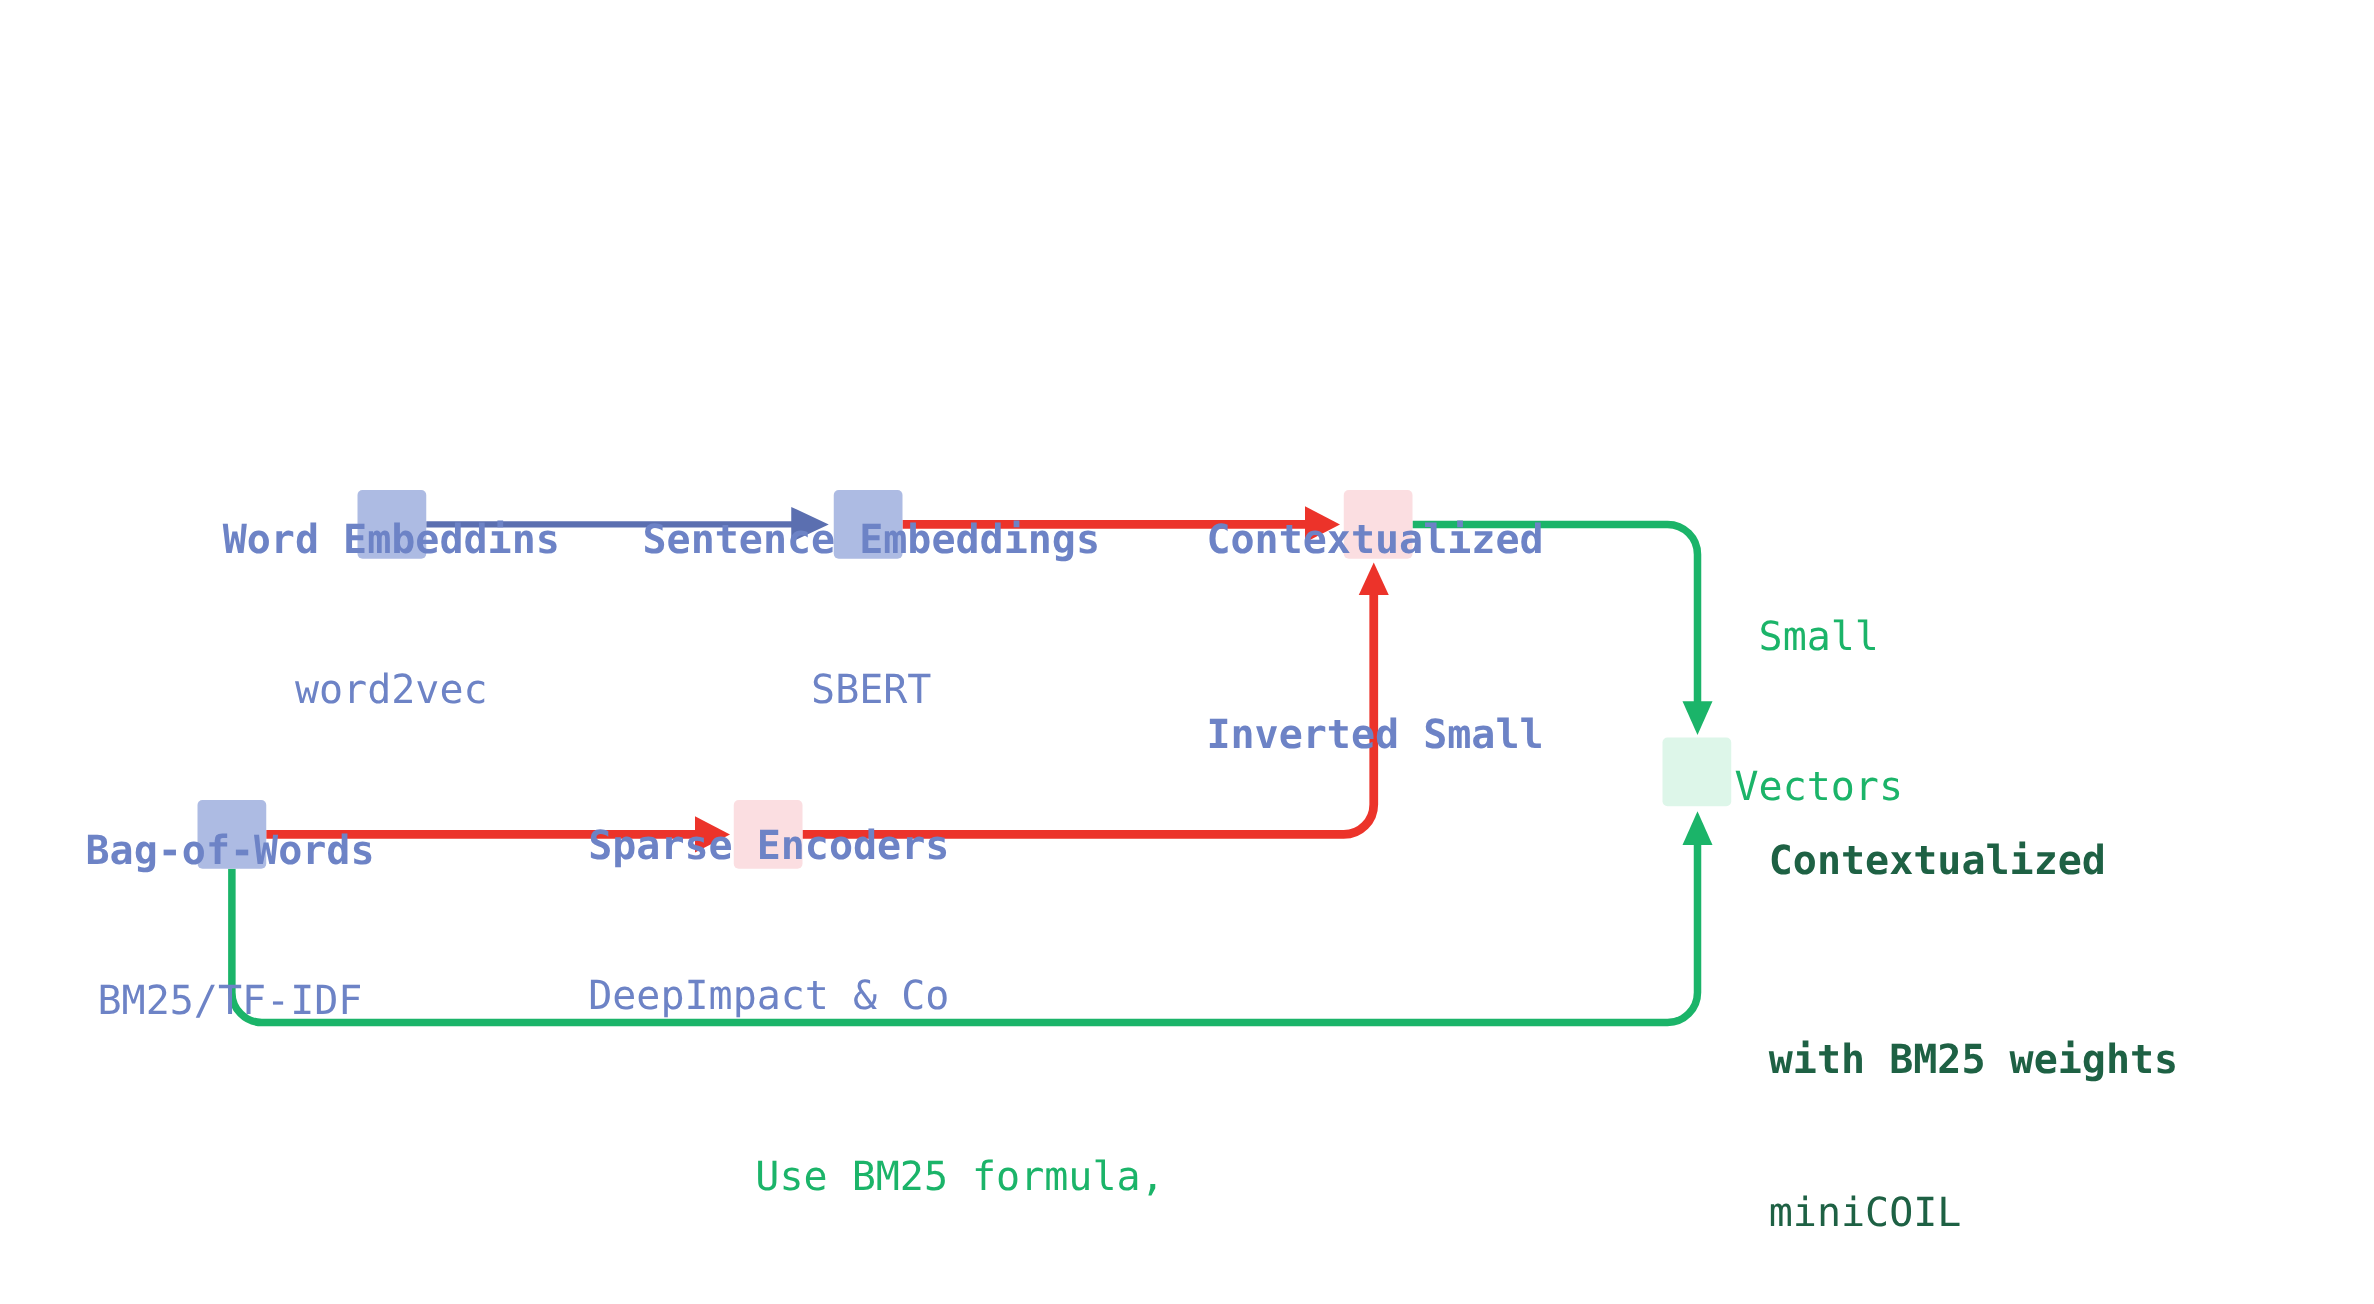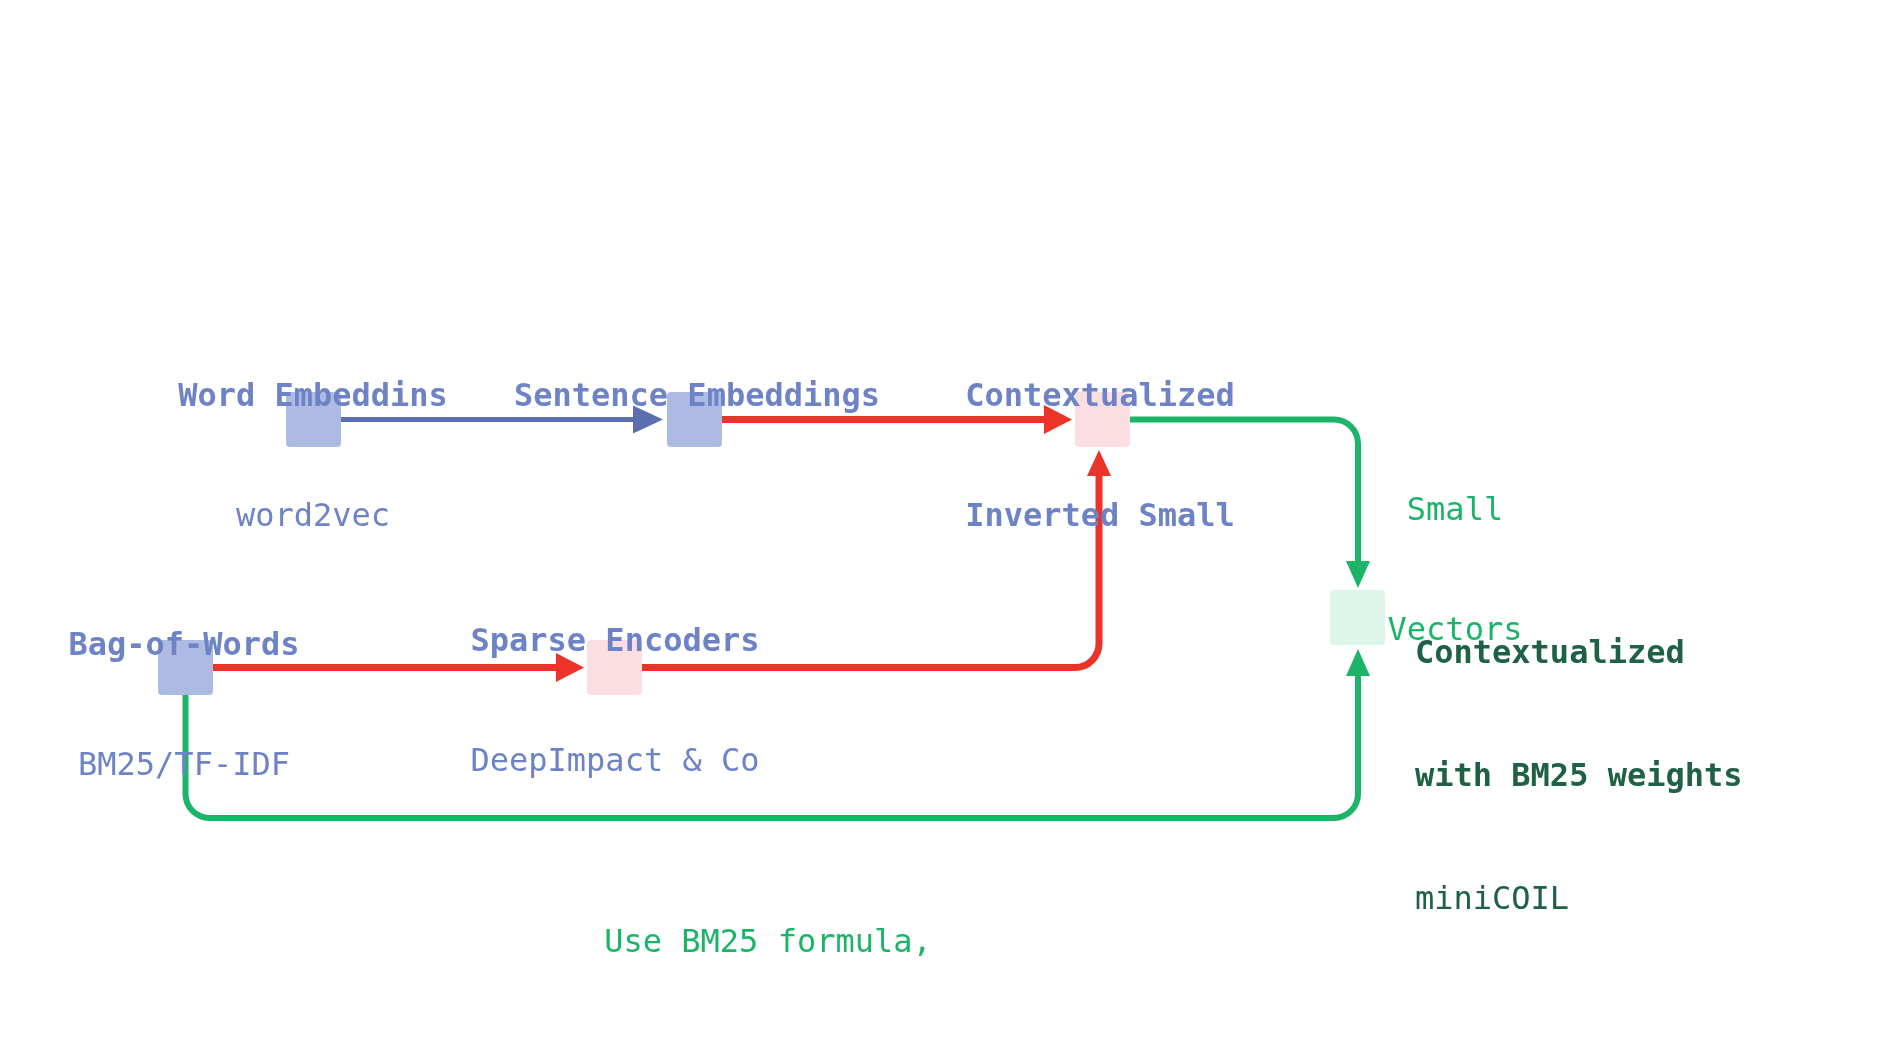--- a/index.html
+++ b/index.html
@@ -12,21 +12,21 @@
   }
   
   .lbl{
     position:absolute;
     font-size:32px;
     line-height:40px;
     text-align:center;
     transform:translateX(-50%);
     white-space:pre;
   }
-  .lbl .b{font-weight:bold;}
+  .lbl .b{font-weight:bold;margin-top:36px;}
   .blue-text{color:var(--blue-text,#6d83c6);}
   .green-text{color:var(--green,#1bb469);}
   .dark-green-text{color:var(--green-dark,#1e6144);}
   .left-align{transform:none;text-align:left;line-height:41px;}
   
   .sq{
     position:absolute;
     width:55px;height:55px;
     border-radius:4px;
   }
@@ -76,20 +76,21 @@
   <div class="sq sq-pink" style="left:587px;top:640px;"></div>
   <div class="sq sq-green" style="left:1330px;top:590px;"></div>
 
   <div class="lbl blue-text" style="left:313px;top:295px;">
     <div class="b">Word Embeddins</div>
     <div>word2vec</div>
   </div>
 
   <div class="lbl blue-text" style="left:697px;top:295px;">
     <div class="b">Sentence Embeddings</div>
+    <div>SBERT</div>
   </div>
 
   <div class="lbl blue-text" style="left:1100px;top:295px;">
     <div class="b">Contextualized</div>
     <div class="b">Inverted Small</div>
   </div>
 
   <div class="lbl blue-text" style="left:184px;top:544px;">
     <div class="b">Bag-of-Words</div>
     <div>BM25/TF-IDF</div>

